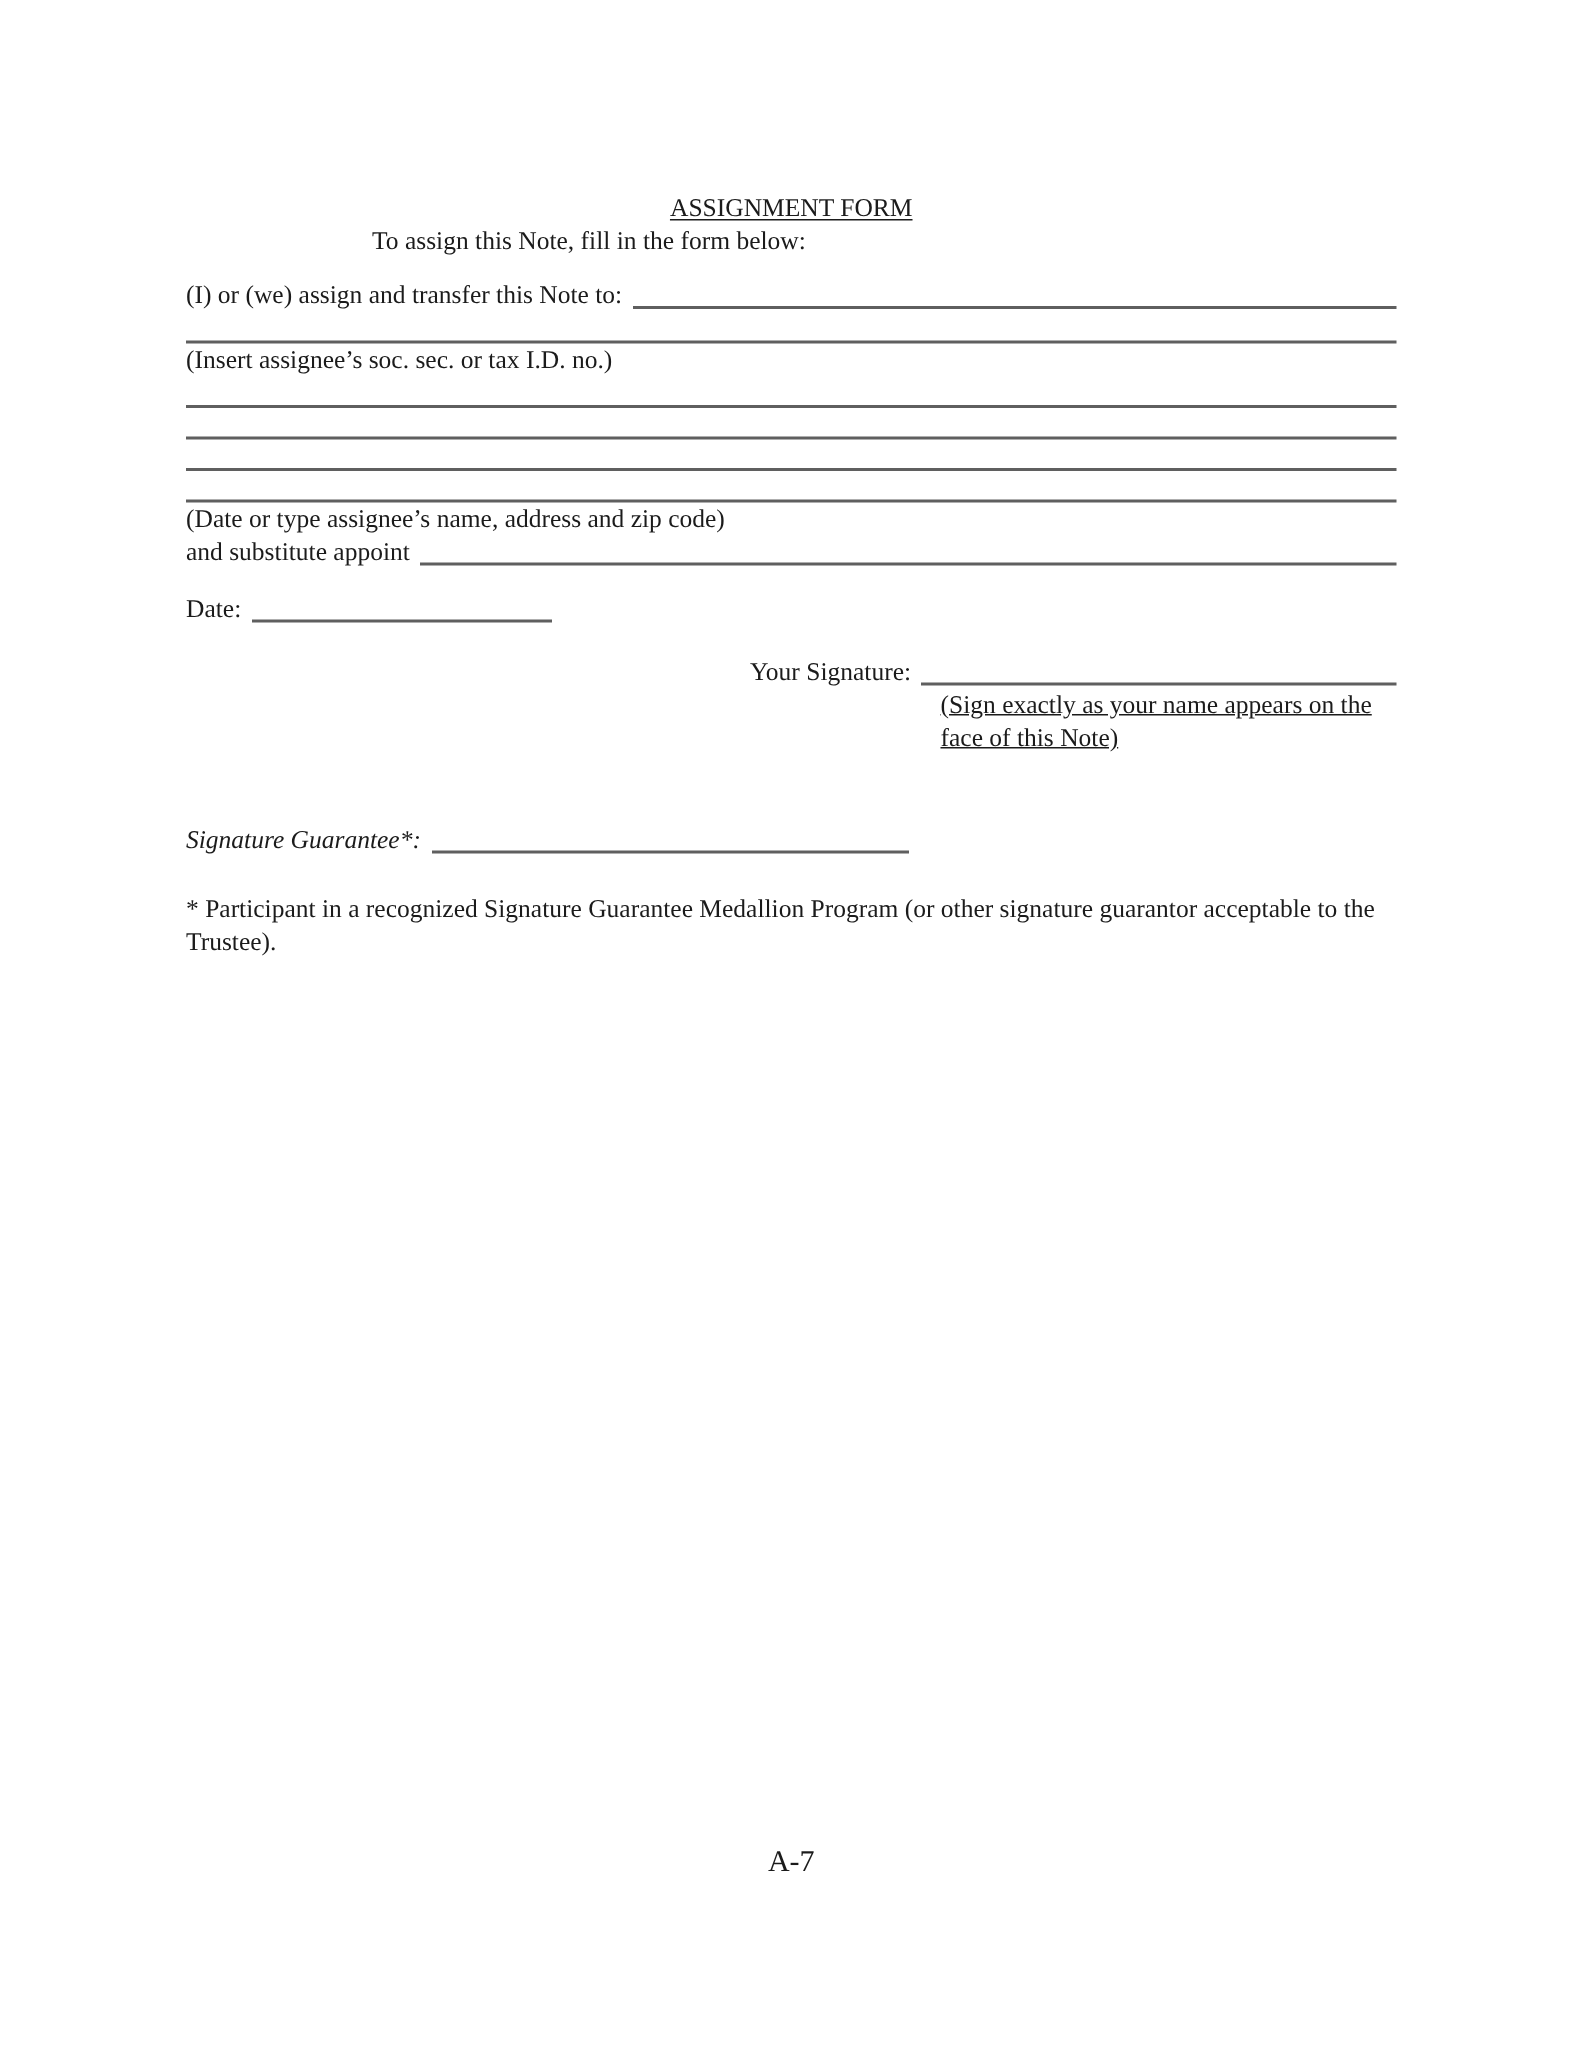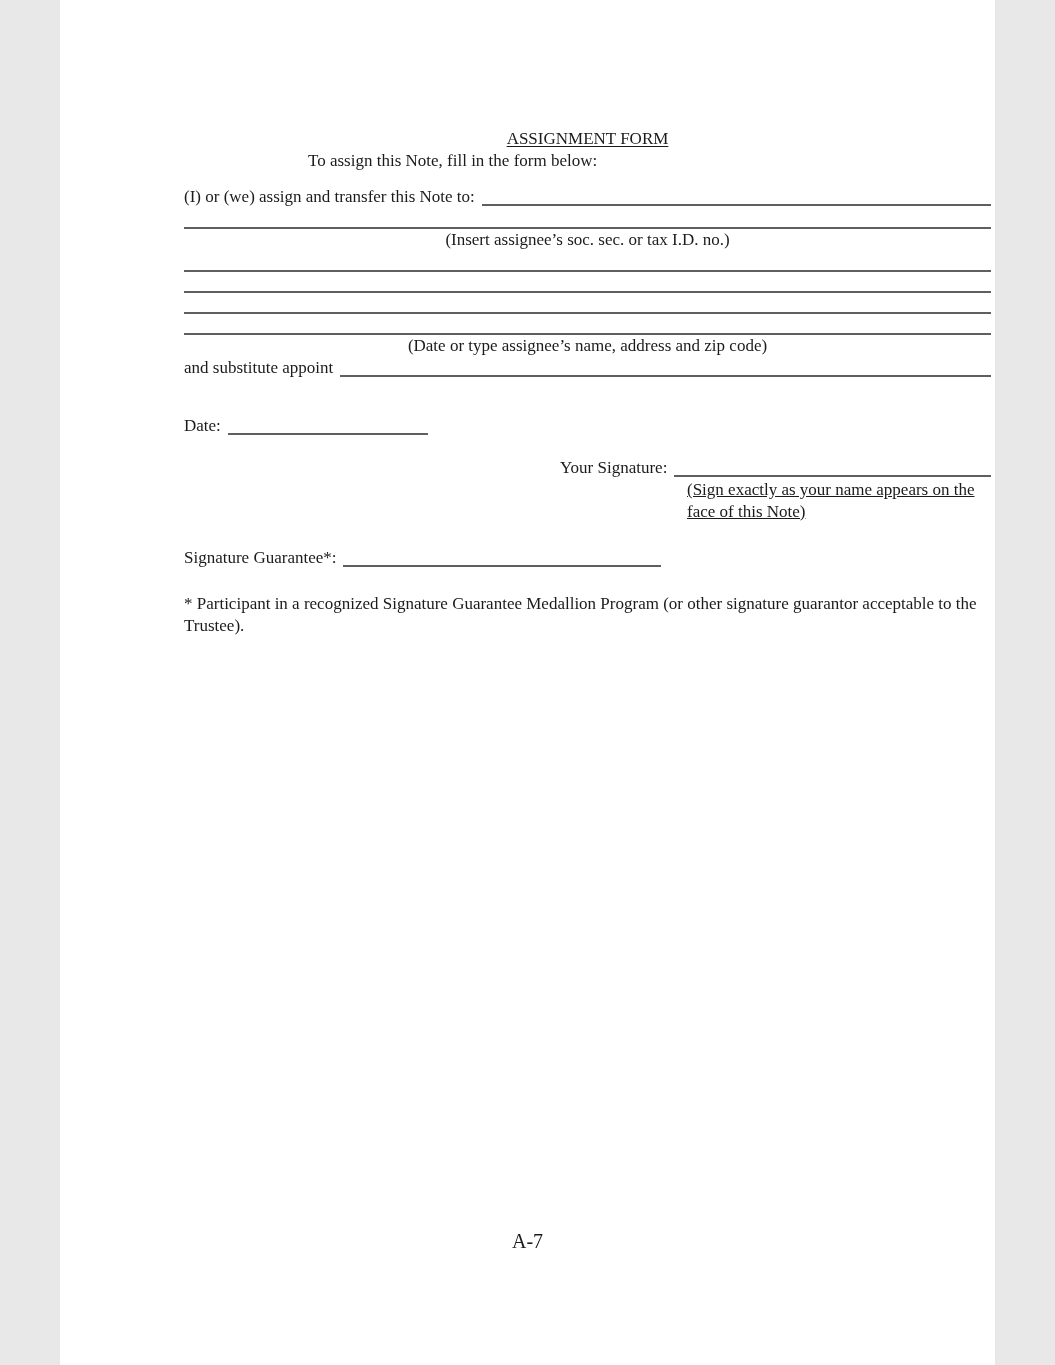--- a/index.html
+++ b/index.html
@@ -3,21 +3,21 @@
 <meta charset="utf-8">
 <style>
   * { margin: 0; padding: 0; box-sizing: border-box; }
   html, body { background: #e8e8e8; }
   body {
     font-family: "Liberation Serif", "DejaVu Serif", serif;
     color: #1b1b1b;
   }
   .page {
     position: relative;
-    width: 935px;
+    width: 1055px;
     height: 1365px;
     background: #ffffff;
     margin: 0 auto;
     overflow: hidden;
   }
   .content {
     position: absolute;
     left: 124px;
     top: 128px;
     width: 807px;
@@ -42,30 +42,30 @@
     align-self: flex-start;
   }
   .blank.grow { flex: 1 1 auto; }
   .gap-sm { margin-left: 7px; }
   .assign-row { margin-top: 14px; text-align: center; }
   .caption-legal { margin-left: 505px; }
   .ruled-line {
     height: 21px;
     border-bottom: 2px solid #5f5f5f;
   }
-  .caption-center { text-align: center; }
-  .date-row { margin-top: 36px; }
+  .caption-center { text-align: left; }
+  .date-row { margin-top: 16px; }
   .date-row .blank { width: 200px; }
   .sig-row { margin-top: 20px; margin-left: 376px; font-family: Liberation Serif, serif; }
   .sig-note {
     margin-left: 503px;
     width: 296px;
     text-decoration: underline;
   }
-  .guarantee-row { margin-top: 24px; }
+  .guarantee-row { margin-top: 46px; font-style: italic; }
   .guarantee-row .blank { width: 318px; flex: 0 0 auto; }
   .footnote { margin-top: 24px; }
   .page-number {
     position: absolute;
     left: 0;
     top: 1230px;
     width: 100%;
     text-align: center;
     font-size: 20px;
   }

